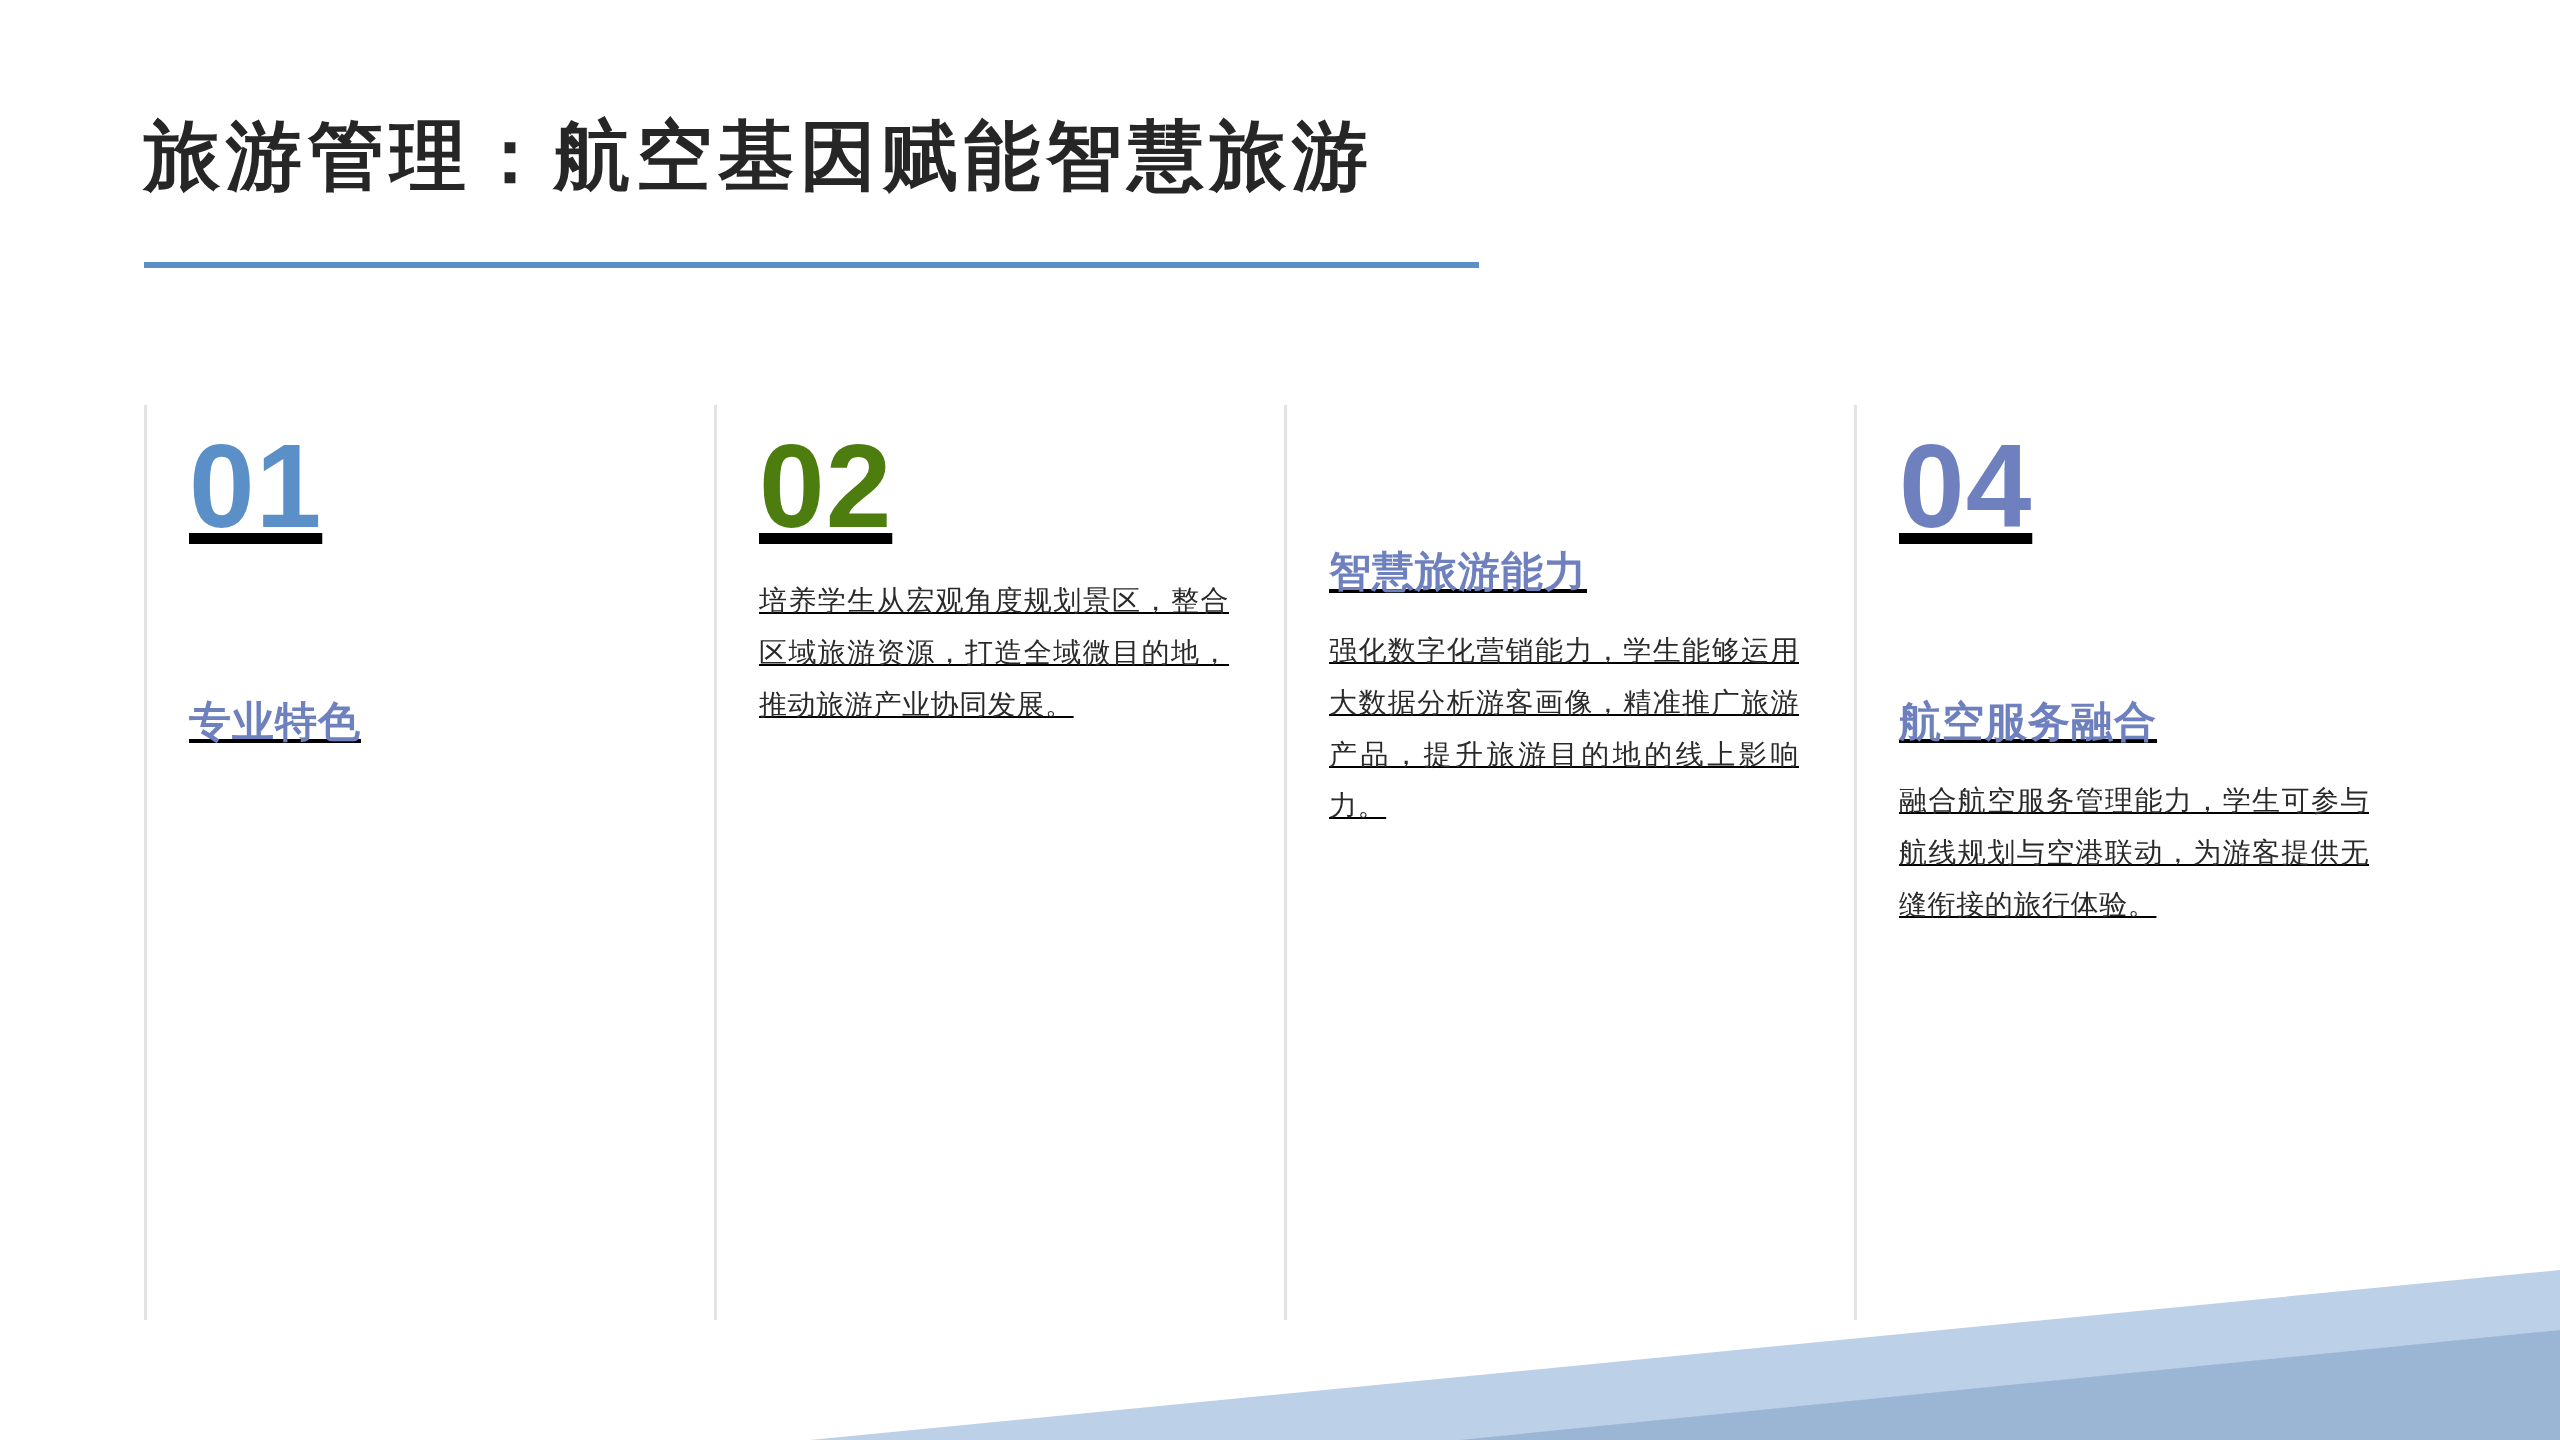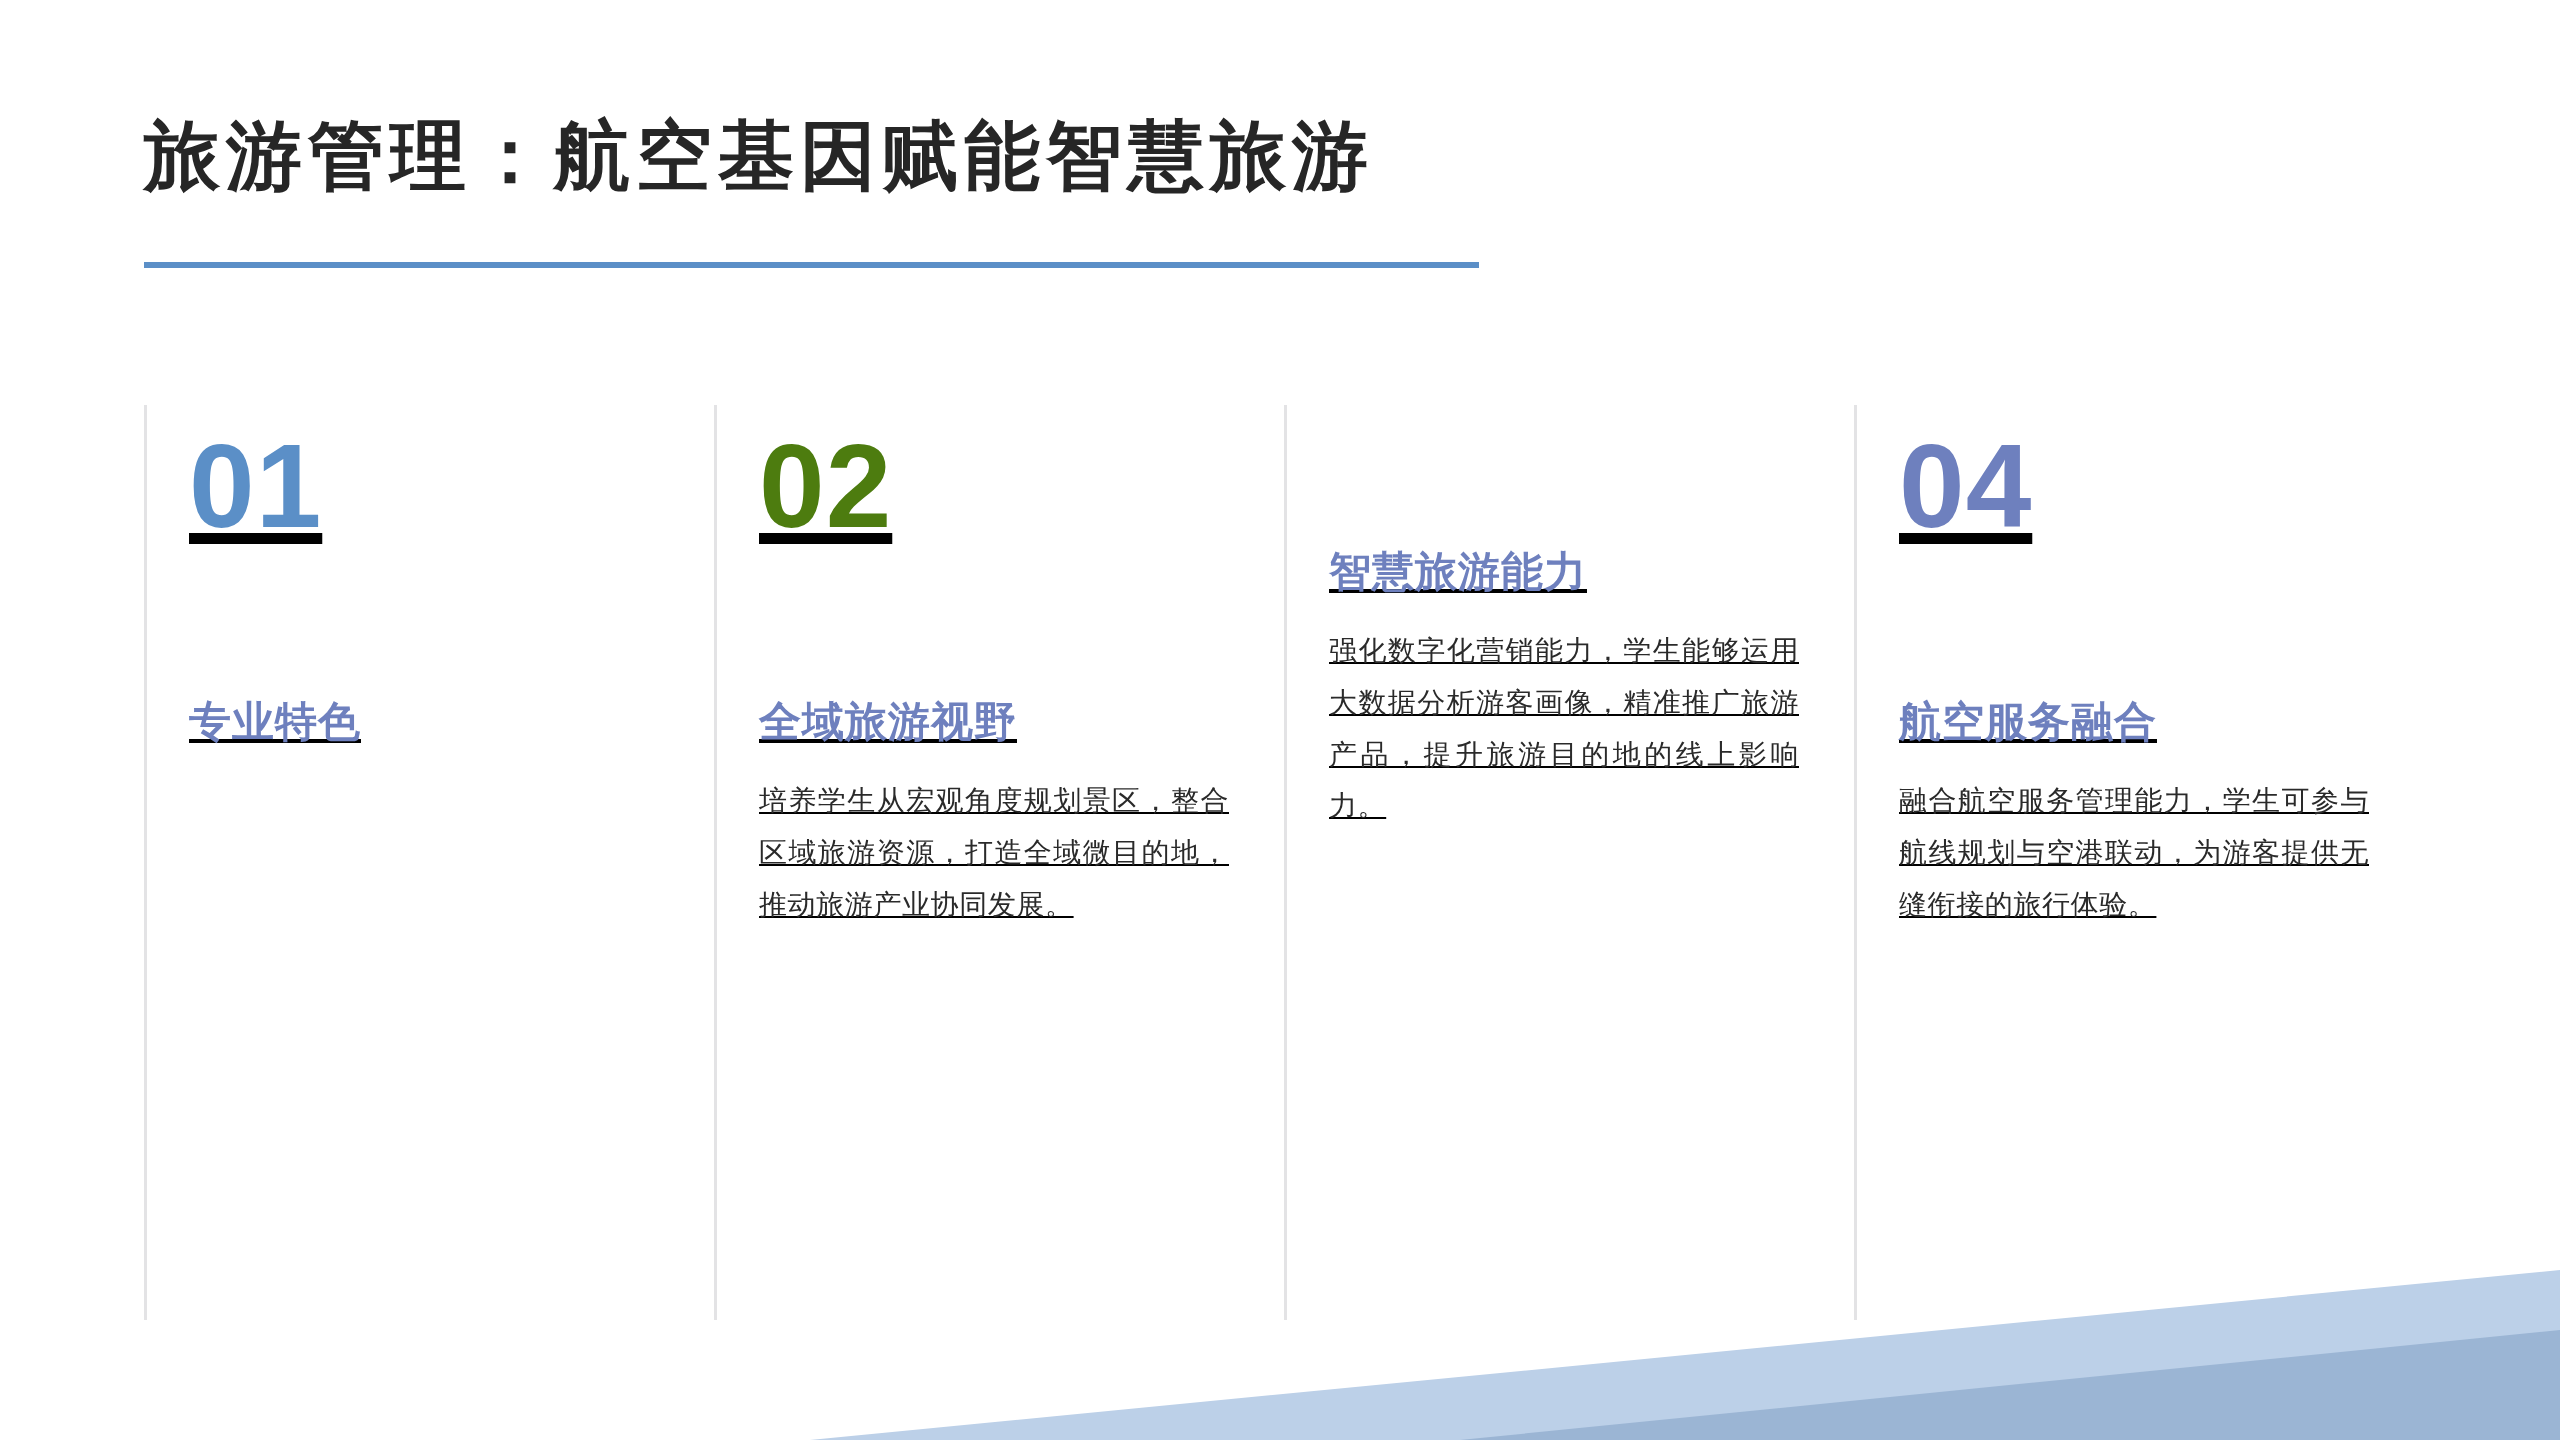--- a/index.html
+++ b/index.html
@@ -122,21 +122,20 @@
 
   <div id="columns">
 
     <div class="column" style="border-left-color: rgb(227, 227, 229);">
       <div class="col-number" style="color: rgb(91, 143, 199);">01</div>
       <div class="col-heading" style="color: rgb(110, 128, 190);">专业特色</div>
     </div>
 
     <div class="column" style="border-left-color: rgb(227, 227, 229);">
       <div class="col-number" style="color: #4d7c0f;">02</div>
-      <div class="col-heading" style="color: rgb(110, 128, 190);">全域旅游视野</div>
       <div class="col-body" style="color: rgb(42, 42, 42);">培养学生从宏观角度规划景区，整合区域旅游资源，打造全域微目的地，推动旅游产业协同发展。</div>
     </div>
 
     <div class="column" style="border-left-color: rgb(227, 227, 229);">
       <div class="col-heading" style="color: rgb(110, 128, 190);">智慧旅游能力</div>
       <div class="col-body" style="color: rgb(42, 42, 42);">强化数字化营销能力，学生能够运用大数据分析游客画像，精准推广旅游产品，提升旅游目的地的线上影响力。</div>
     </div>
 
     <div class="column" style="border-left-color: rgb(227, 227, 229);">
       <div class="col-number" style="color: rgb(110, 128, 190);">04</div>

